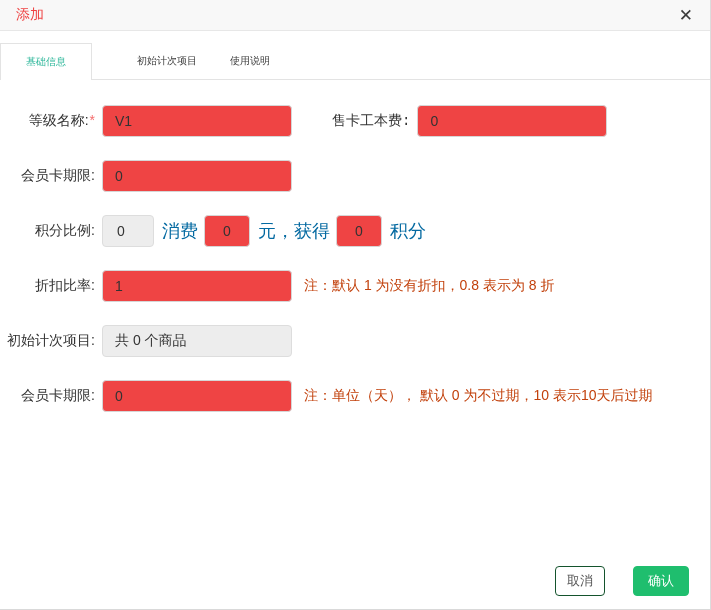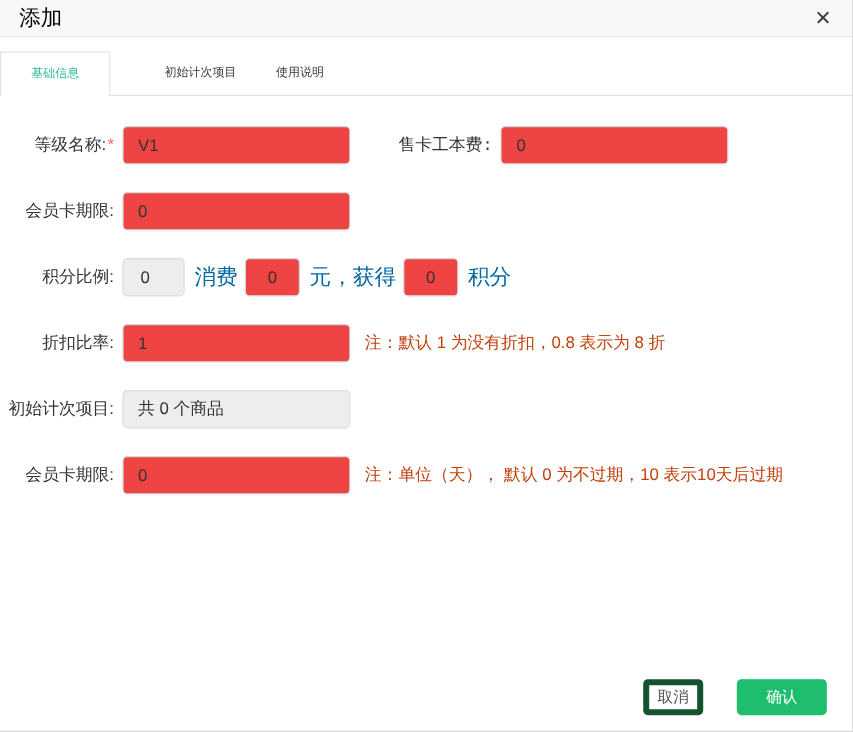--- a/index.html
+++ b/index.html
@@ -14,21 +14,21 @@
     overflow: hidden;
   }
   
   .dlg-header {
     height: 31px;
     background: #f8f8f8;
     border-bottom: 1px solid #e7e7e7;
     padding: 0 16px;
     display: flex; align-items: center;
   }
-  .dlg-title { font-size: 18px; color: #000000; }
+  .dlg-title { font-size: 14px; color: #ef4444; }
   .dlg-close {
     position: absolute; top: 4px; right: 17px;
     font-size: 17px; color: #3c3c3c; line-height: 24px;
     cursor: pointer; background: none; border: none;
     font-family: inherit;
   }
   
   .tabbar {
     margin-top: 12px;
     height: 37px;
@@ -94,25 +94,25 @@
     height: 30px;
     border-radius: 4px;
     font-size: 13px;
     font-family: inherit;
     cursor: pointer;
     display: inline-flex; align-items: center; justify-content: center;
   }
   .btn-cancel {
     width: 50px;
     background: #fff;
-    border: 5px solid #14532d;
+    border: 1px solid #14532d;
     color: #555;
   }
   .btn-confirm {
-    width: 75px;
+    width: 56px;
     margin-left: 28px;
     background: #1fbe6e;
     border: 1px solid #1fbe6e;
     color: #fff;
   }
 </style>
 </head>
 <body>
 
 <div class="dialog">

